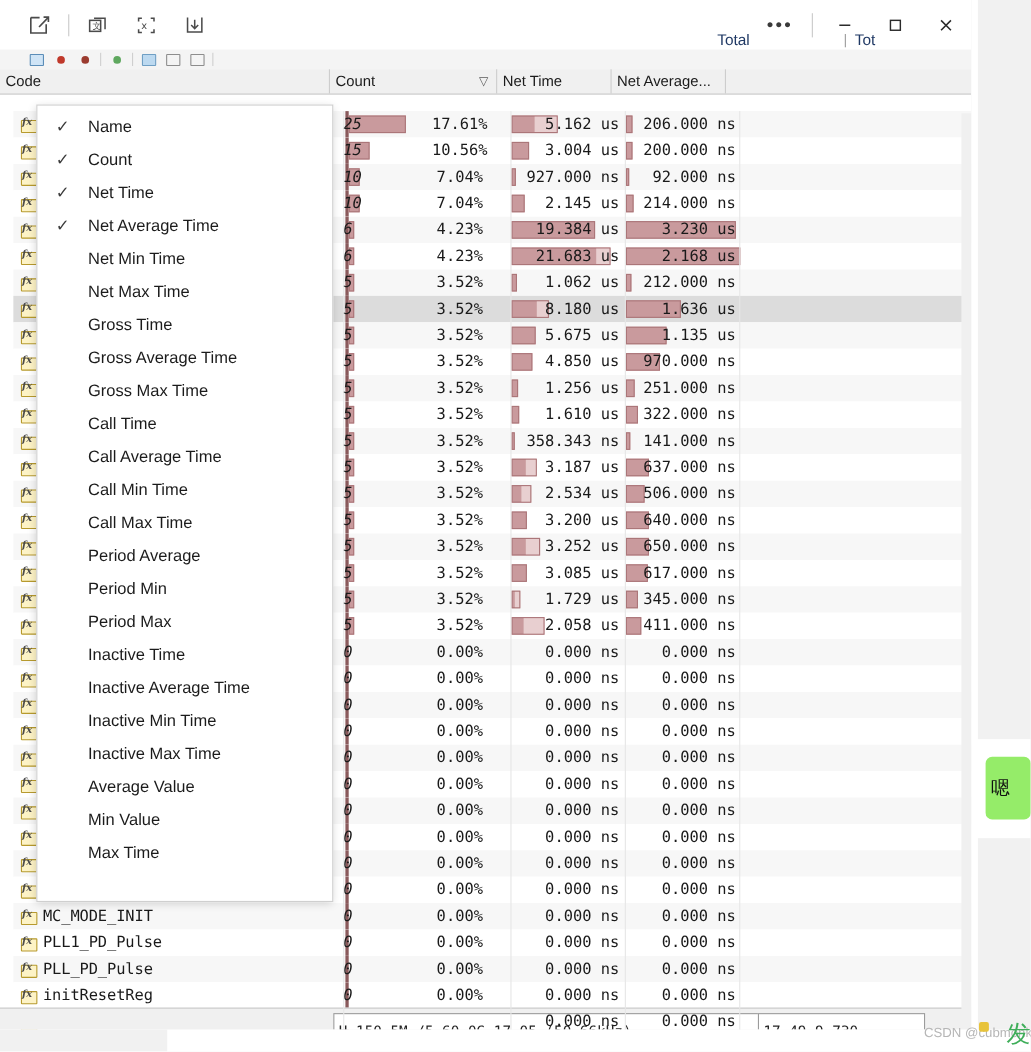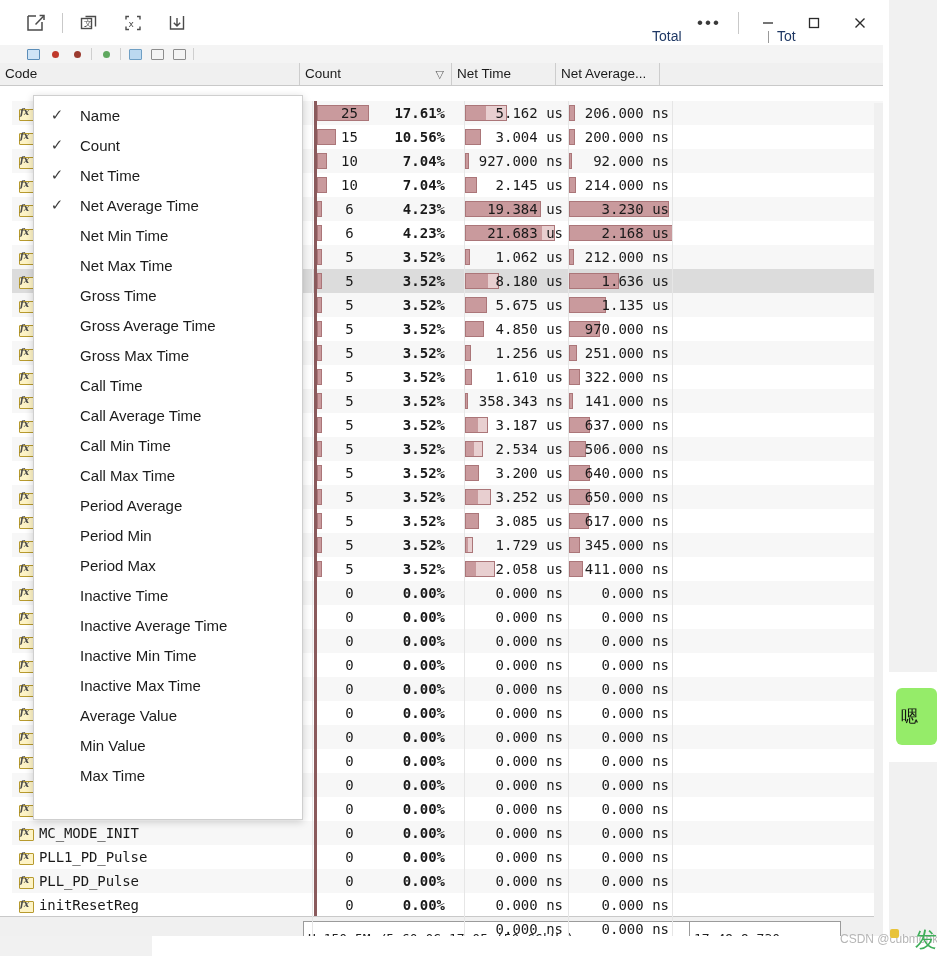--- a/index.html
+++ b/index.html
@@ -100,25 +100,25 @@
     position:absolute;left:2px;top:-1px;font-family:"DejaVu Serif",serif;
     font-size:9px;font-style:italic;font-weight:bold;color:#4a4a4a;line-height:12px;
   }
   .nm{font-size:14px;letter-spacing:-0.1px;}
   .cbar{
     position:absolute;left:2px;top:4px;height:16px;
     background:#c99a9d;border:1px solid #ab7679;box-sizing:border-box;
   }
   .c-count{
     position:absolute;left:300px;top:0;width:79px;height:24px;line-height:24px;
-    text-align:center;padding-right:4px;box-sizing:border-box;
+    text-align:left;padding-right:4px;box-sizing:border-box;font-style:italic;
   }
   .c-pct{
     position:absolute;left:379px;top:0;width:72px;height:24px;line-height:24px;
-    text-align:right;padding-right:18px;box-sizing:border-box;font-weight:bold;
+    text-align:center;padding-right:18px;box-sizing:border-box;
   }
   .c-net{
     position:absolute;left:452px;top:0;width:102px;height:24px;line-height:24px;
     text-align:right;padding-right:3px;box-sizing:border-box;
   }
   .c-avg{
     position:absolute;left:556px;top:0;width:104px;height:24px;line-height:24px;
     text-align:right;padding-right:3px;box-sizing:border-box;
   }
   .netbar,.avgbar{

